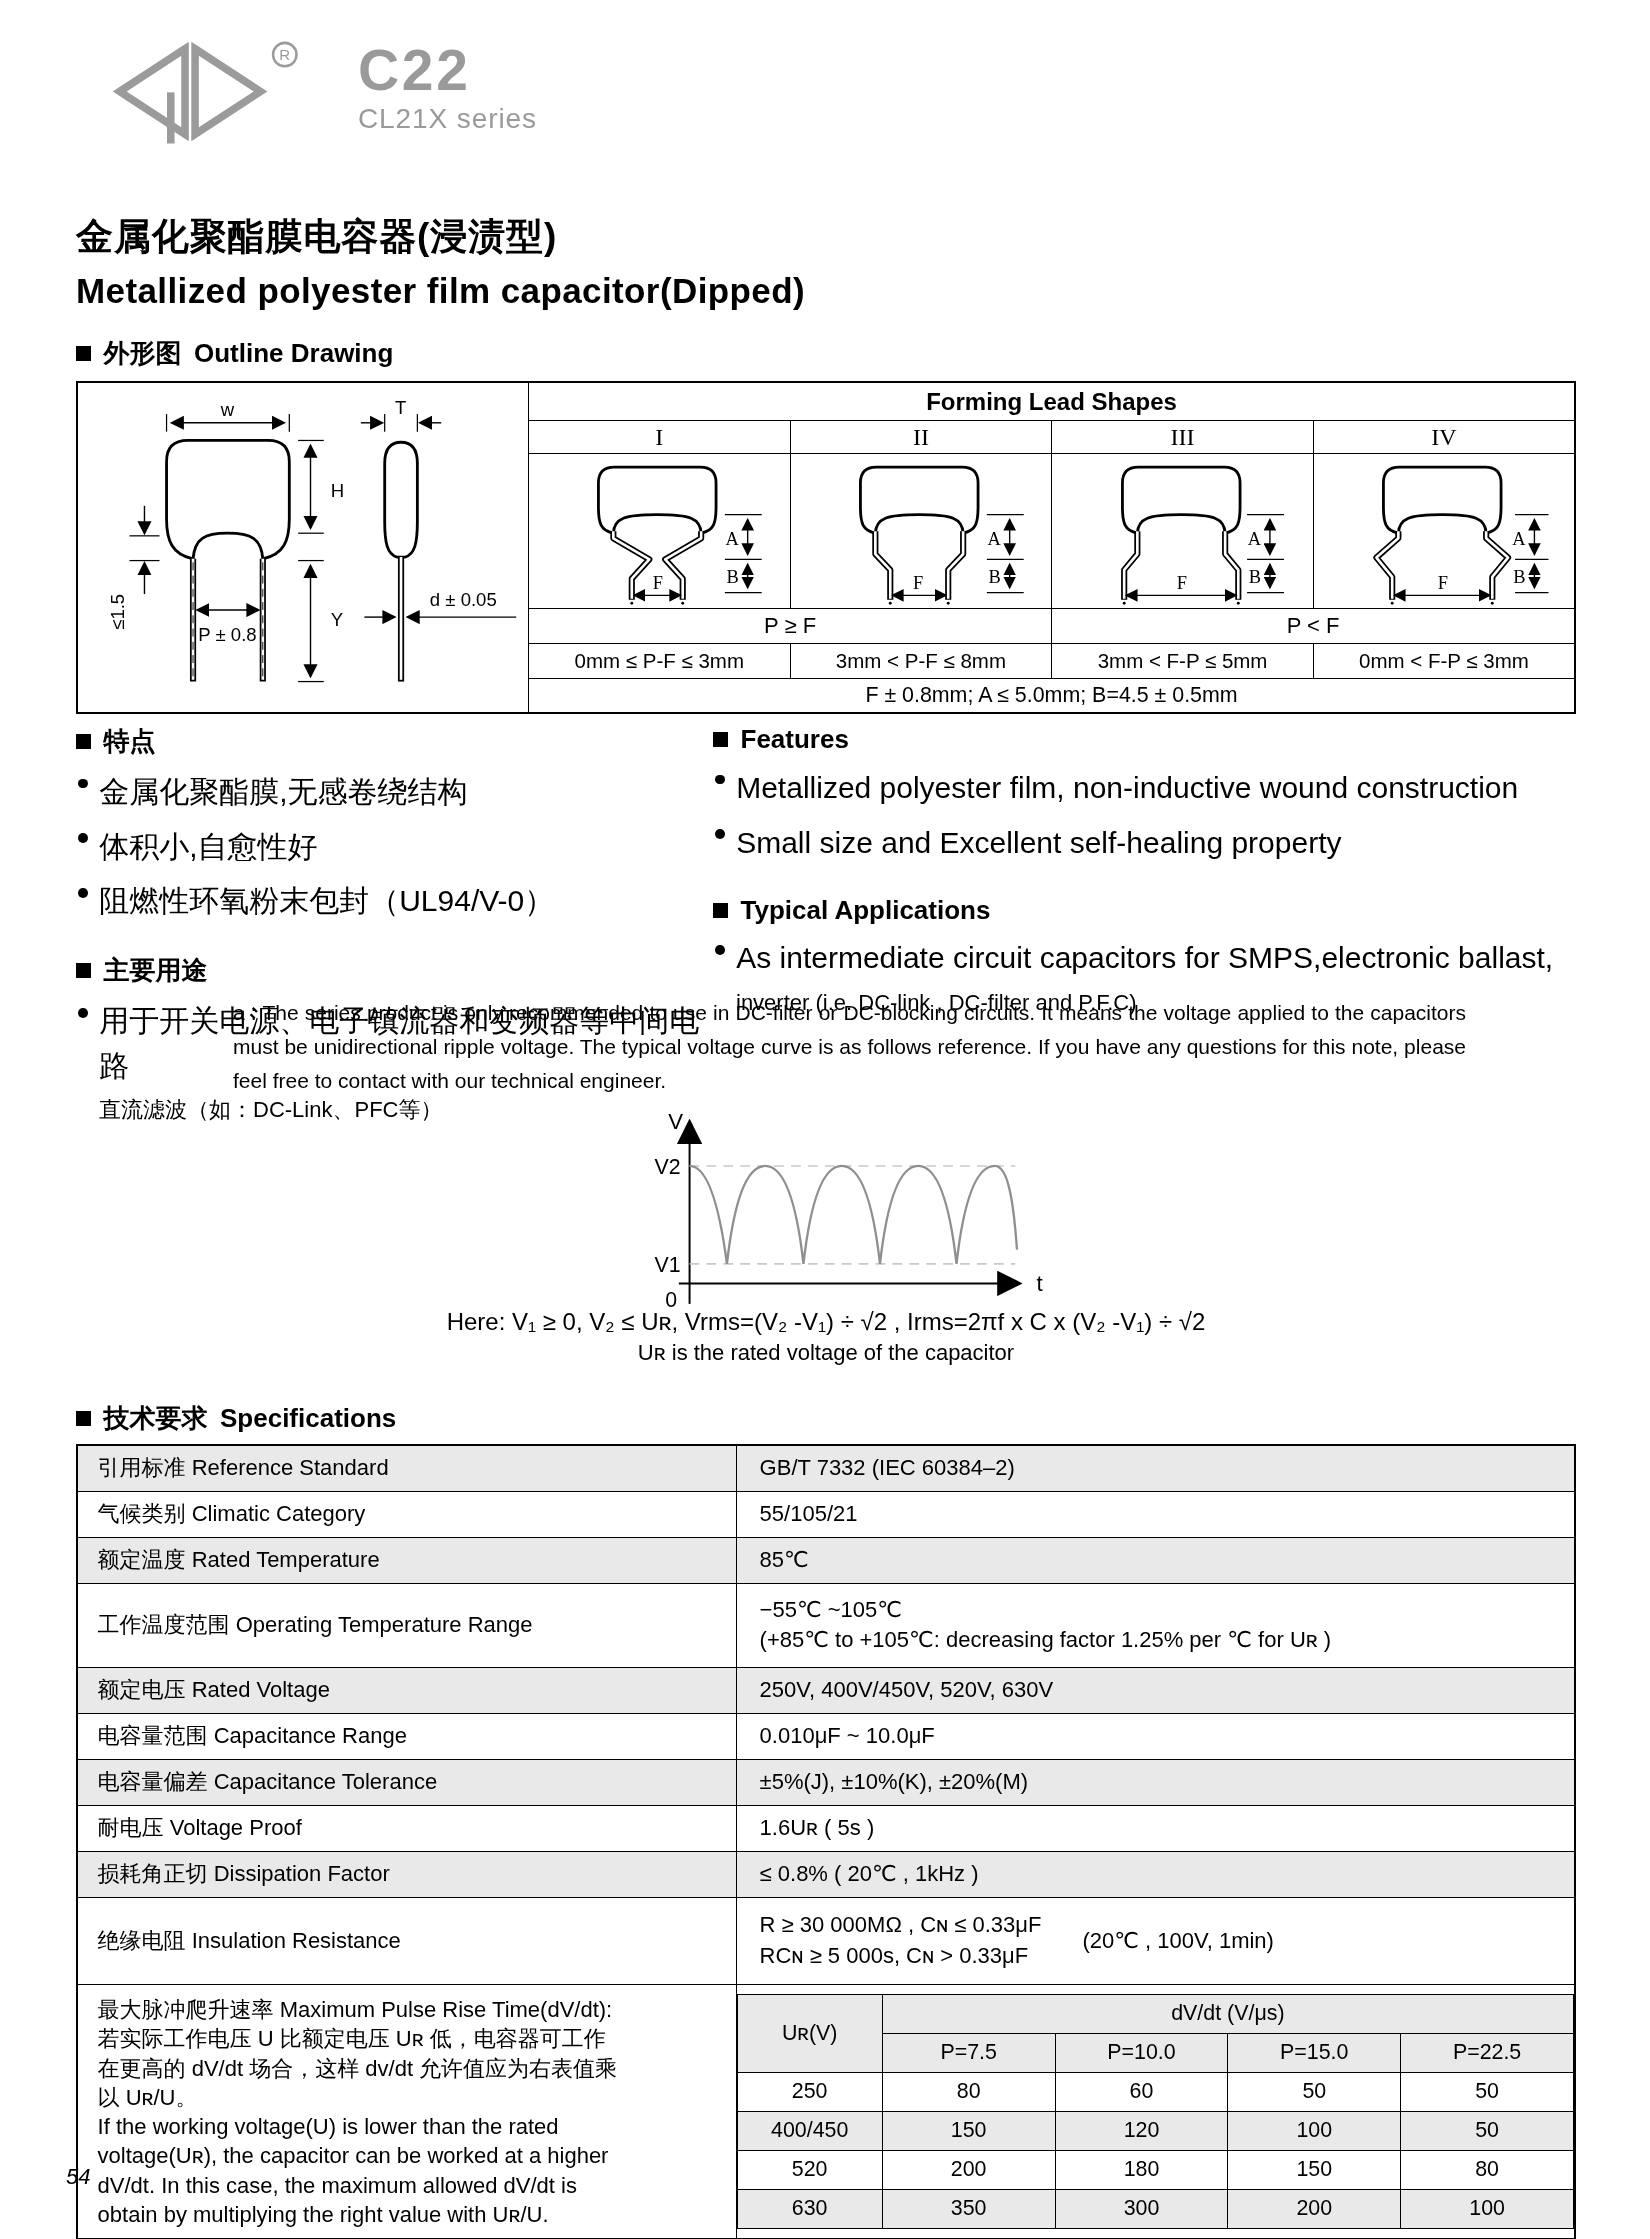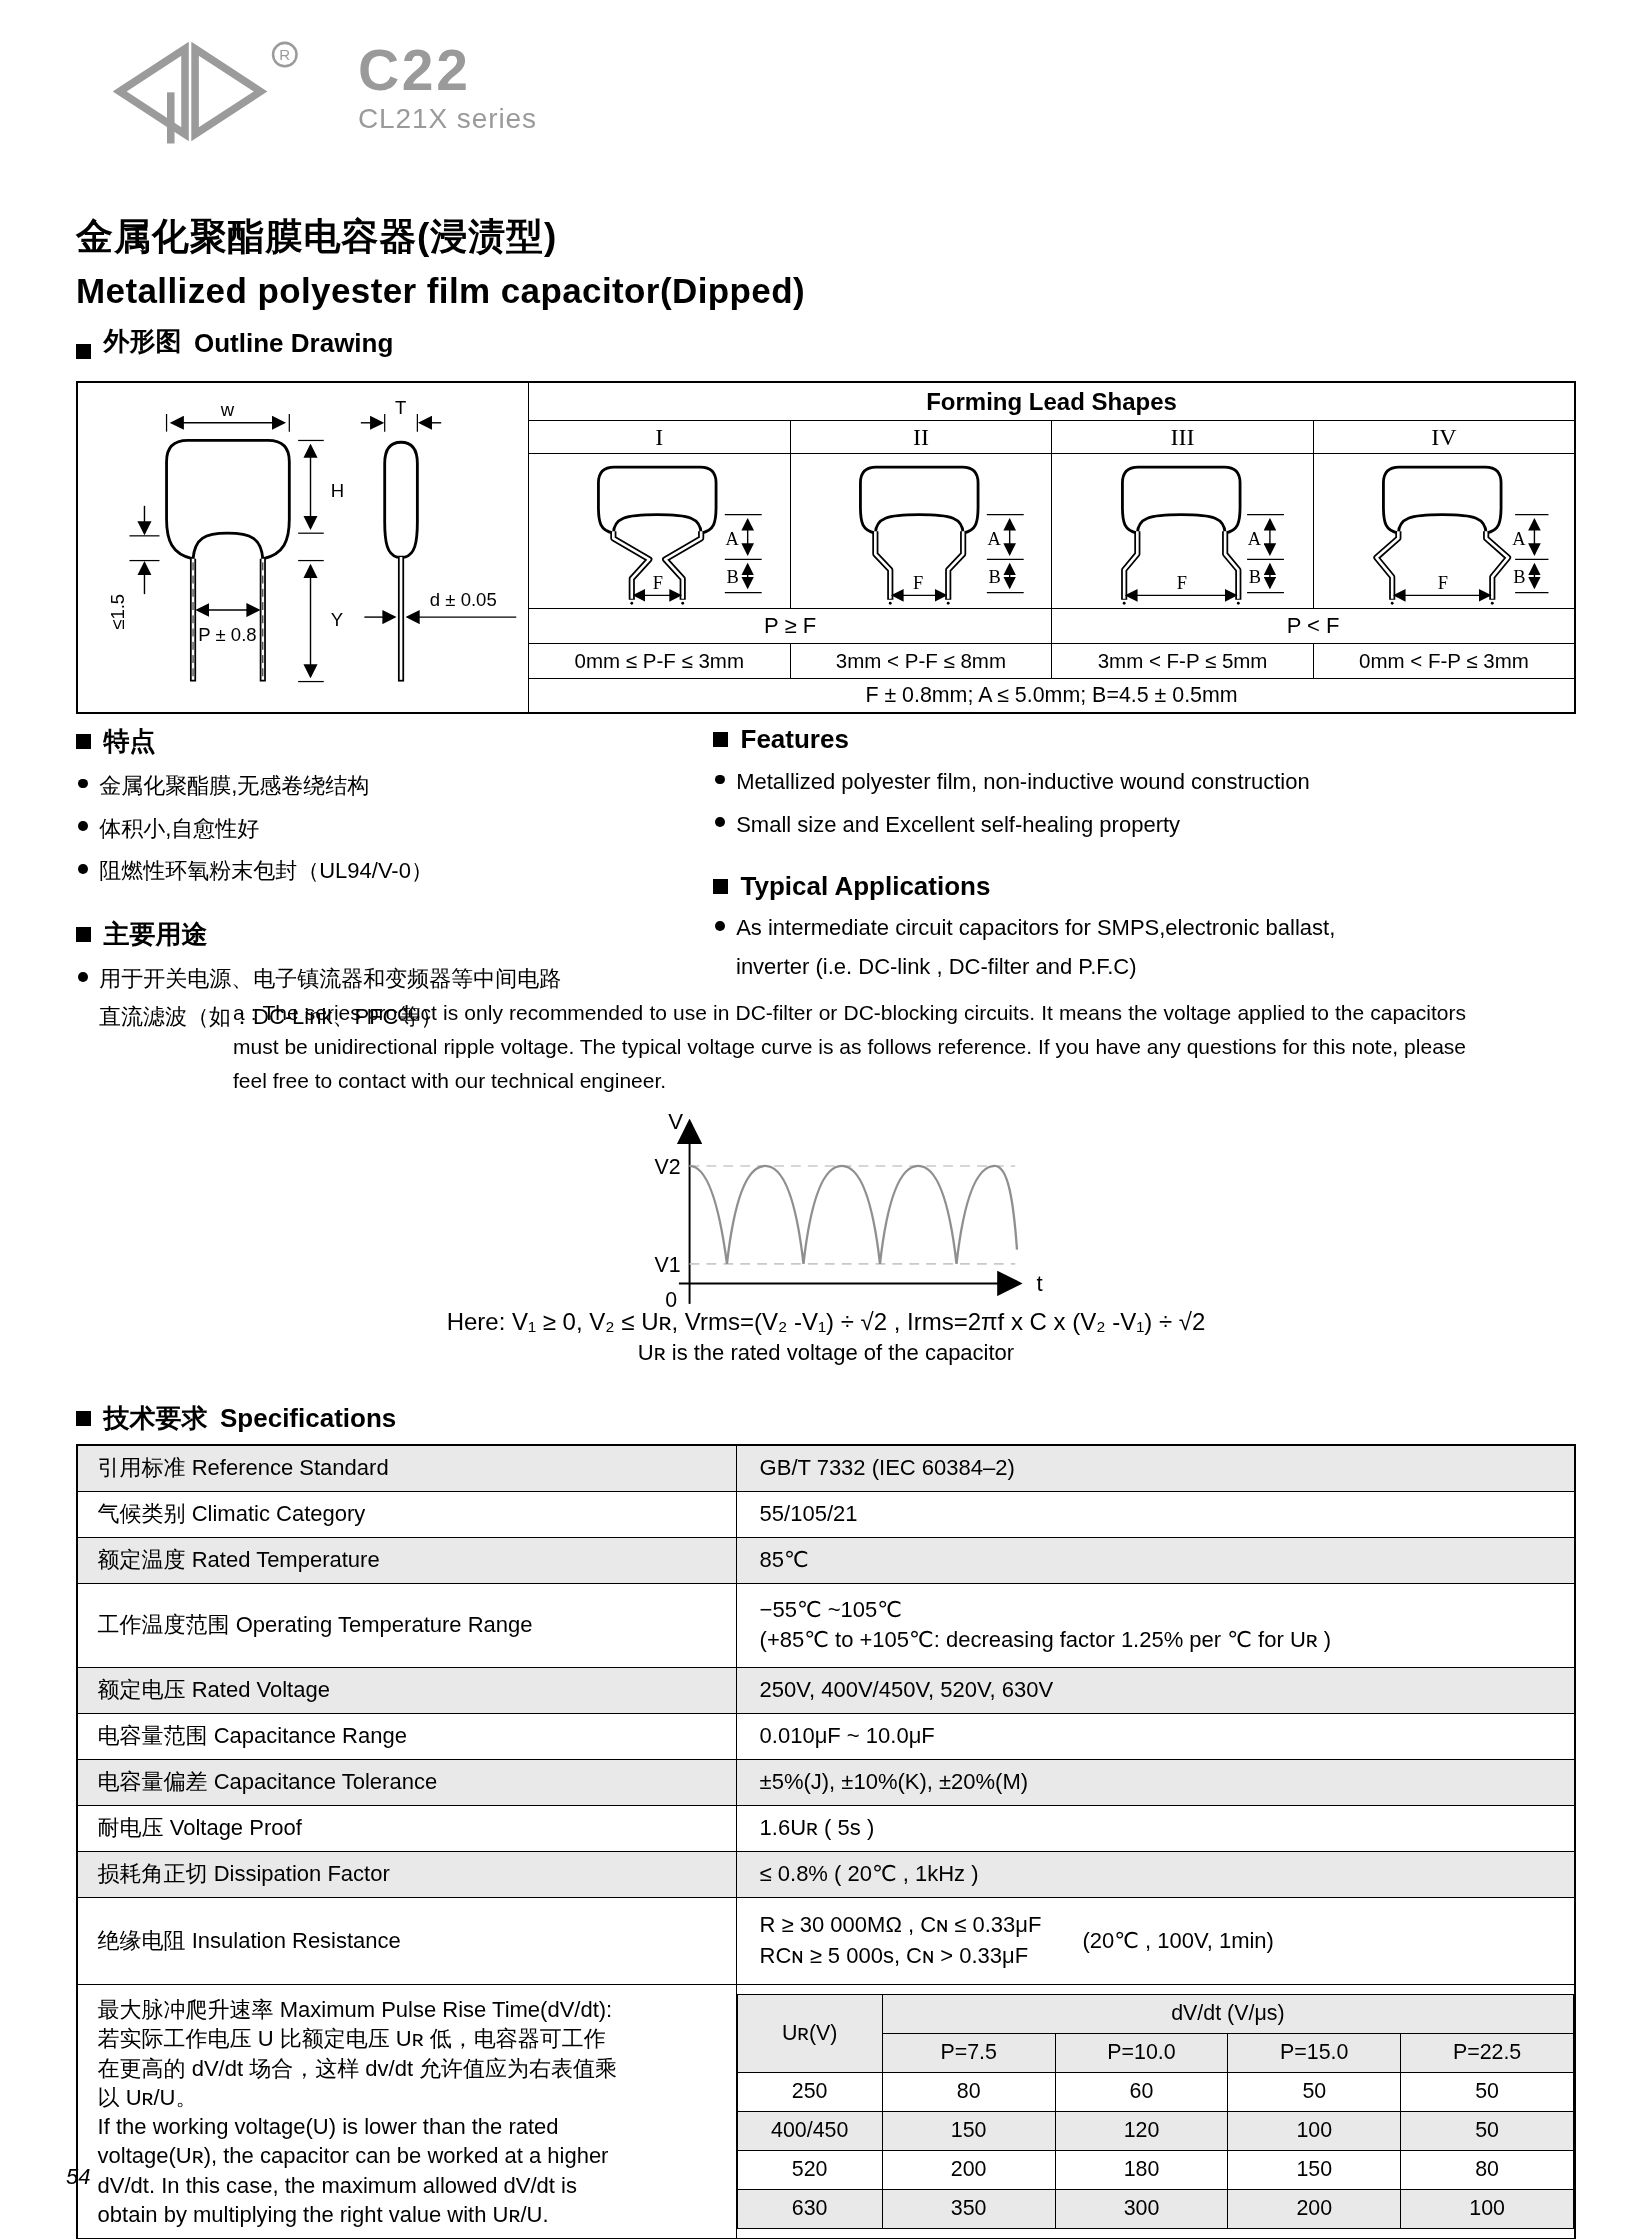--- a/index.html
+++ b/index.html
@@ -16,21 +16,21 @@
 
   
   #titles{top:212px;left:76px;}
   .t-zh{font-size:37px;font-weight:600;letter-spacing:0.9px;}
   .t-en{font-size:35px;font-weight:800;margin-top:9px;letter-spacing:0.4px;}
 
   .sec{font-size:26px;font-weight:bold;display:flex;align-items:center;}
   .sec .sq{width:15px;height:15px;background:#000;display:inline-block;margin-right:12.5px;flex:none;}
   .sec .zh{font-weight:600;margin-right:12.5px;}
 
-  #sec-outline{top:324px;left:76px;align-items:flex-end;}
+  #sec-outline{top:336px;left:76px;}
   #sec-specs{top:1401px;left:76px;}
 
   
   #outline-table{top:381px;left:76px;}
   table{border-collapse:collapse;}
   .ot{width:1500px;border:2.7px solid #000;table-layout:fixed;}
   .ot td{border:1.3px solid #000;text-align:center;vertical-align:middle;padding:0;}
   .ot .title-cell{font-size:24px;font-weight:bold;height:37px;}
   .ot .type-cell{font-family:"Liberation Serif","DejaVu Serif",serif;font-size:24px;height:32px;}
   .ot .draw-main{width:450px;}
@@ -44,21 +44,21 @@
   svg .lead-w{fill:none;stroke:#fff;stroke-width:3;stroke-linejoin:round;}
   svg .lead-c{fill:none;stroke:#000;stroke-width:1.1;stroke-dasharray:9 6;}
   svg .tick{stroke:#000;stroke-width:1.4;}
   svg .dim{stroke:#000;stroke-width:1.6;fill:none;}
   svg .dimtxt{font-family:"Liberation Serif","DejaVu Serif",serif;font-size:21px;fill:#000;}
   svg .dimtxt2{font-family:"Liberation Sans","DejaVu Sans",sans-serif;font-size:21px;fill:#000;}
   svg .dot{fill:#000;}
 
   
   #features{top:724px;left:76px;width:1500px;display:grid;grid-template-columns:637px 1fr;}
-  .bullet{display:flex;font-size:22px;line-height:1.5;margin-top:9.8px;}
+  .bullet{display:flex;font-size:30px;line-height:1.5;margin-top:9.8px;}
   .bullet .dot-i{width:9.8px;height:9.8px;border-radius:50%;background:#000;margin:9.8px 11.6px 0 1.8px;flex:none;}
   .cont-line{padding-left:23px;font-size:22px;line-height:1.5;margin-top:5.3px;}
   .subsec{margin-top:30px;}
 
   
   #note{top:996px;left:233px;width:1233px;font-size:21px;line-height:1.62;text-align:justify;}
 
   
   #graph{top:1101px;left:634px;}
 

